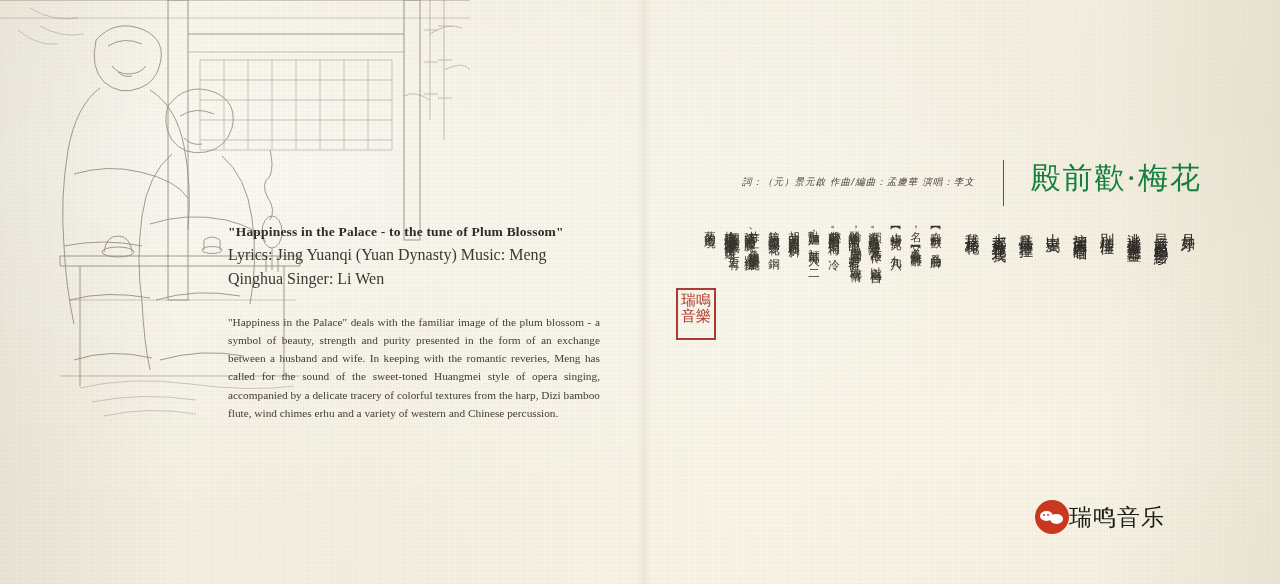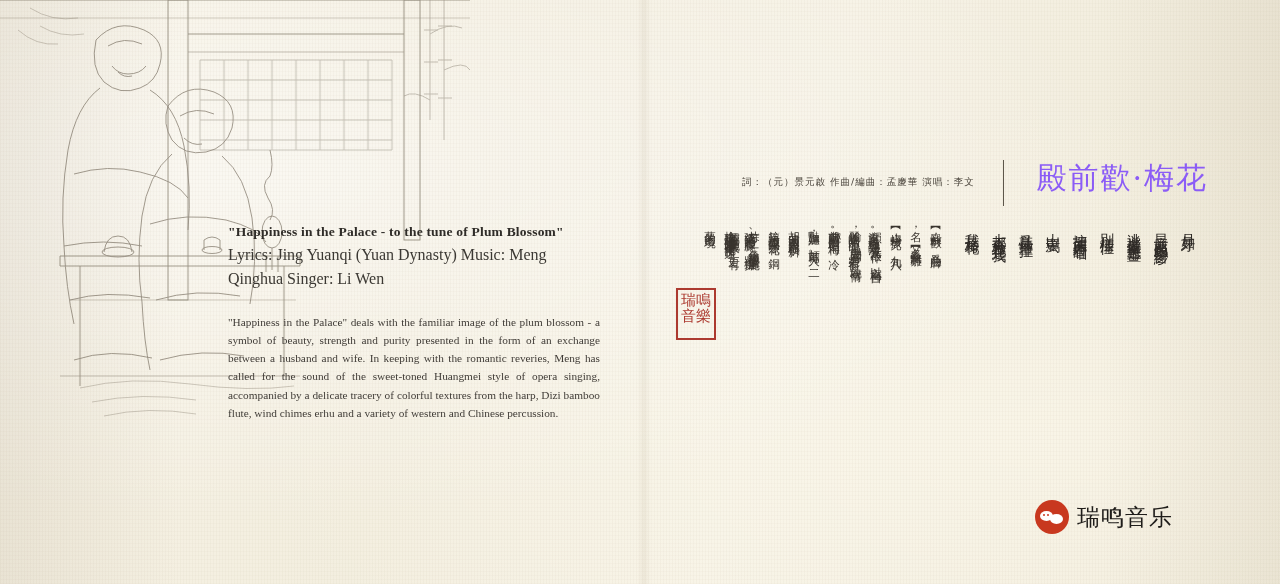--- a/index.html
+++ b/index.html
@@ -85,25 +85,25 @@
     font-size: 11.3px;
     line-height: 1.62;
     margin-top: 22px;
     color: #403c37;
     text-align: justify;
   }
 
   
   .right-title {
     position: absolute;
-    right: 72px;
+    right: 78px;
     top: 158px;
     font-size: 30px;
     letter-spacing: 2px;
-    color: #8b5cf6;
+    color: #15803d;
     font-family: "DejaVu Serif", serif;
     white-space: nowrap;
   }
   .title-vline {
     position: absolute;
     left: 1003px;
     top: 160px;
     width: 1px;
     height: 46px;
     background: #5d564a;
@@ -125,20 +125,21 @@
   
   .credits-line {
     position: absolute;
     left: 742px;
     top: 176px;
     font-size: 9.5px;
     color: #4a443c;
     letter-spacing: 1px;
     font-family: "DejaVu Sans", sans-serif;
     white-space: nowrap;
+    font-style: italic;
   }
 
   
   .seal {
     position: absolute;
     left: 676px;
     top: 288px;
     width: 40px;
     height: 52px;
     border: 2px solid #a62b21;
@@ -154,21 +155,20 @@
   }
   .seal span { display:block; }
 
   
   .logo {
     position: absolute;
     left: 1035px;
     top: 500px;
     display: flex;
     align-items: center;
-    gap: 8px;
   }
   .logo-mark {
     width: 34px;
     height: 34px;
     border-radius: 50%;
     background: #c8381f;
     position: relative;
     flex: none;
   }
   .logo-mark:before, .logo-mark:after {

